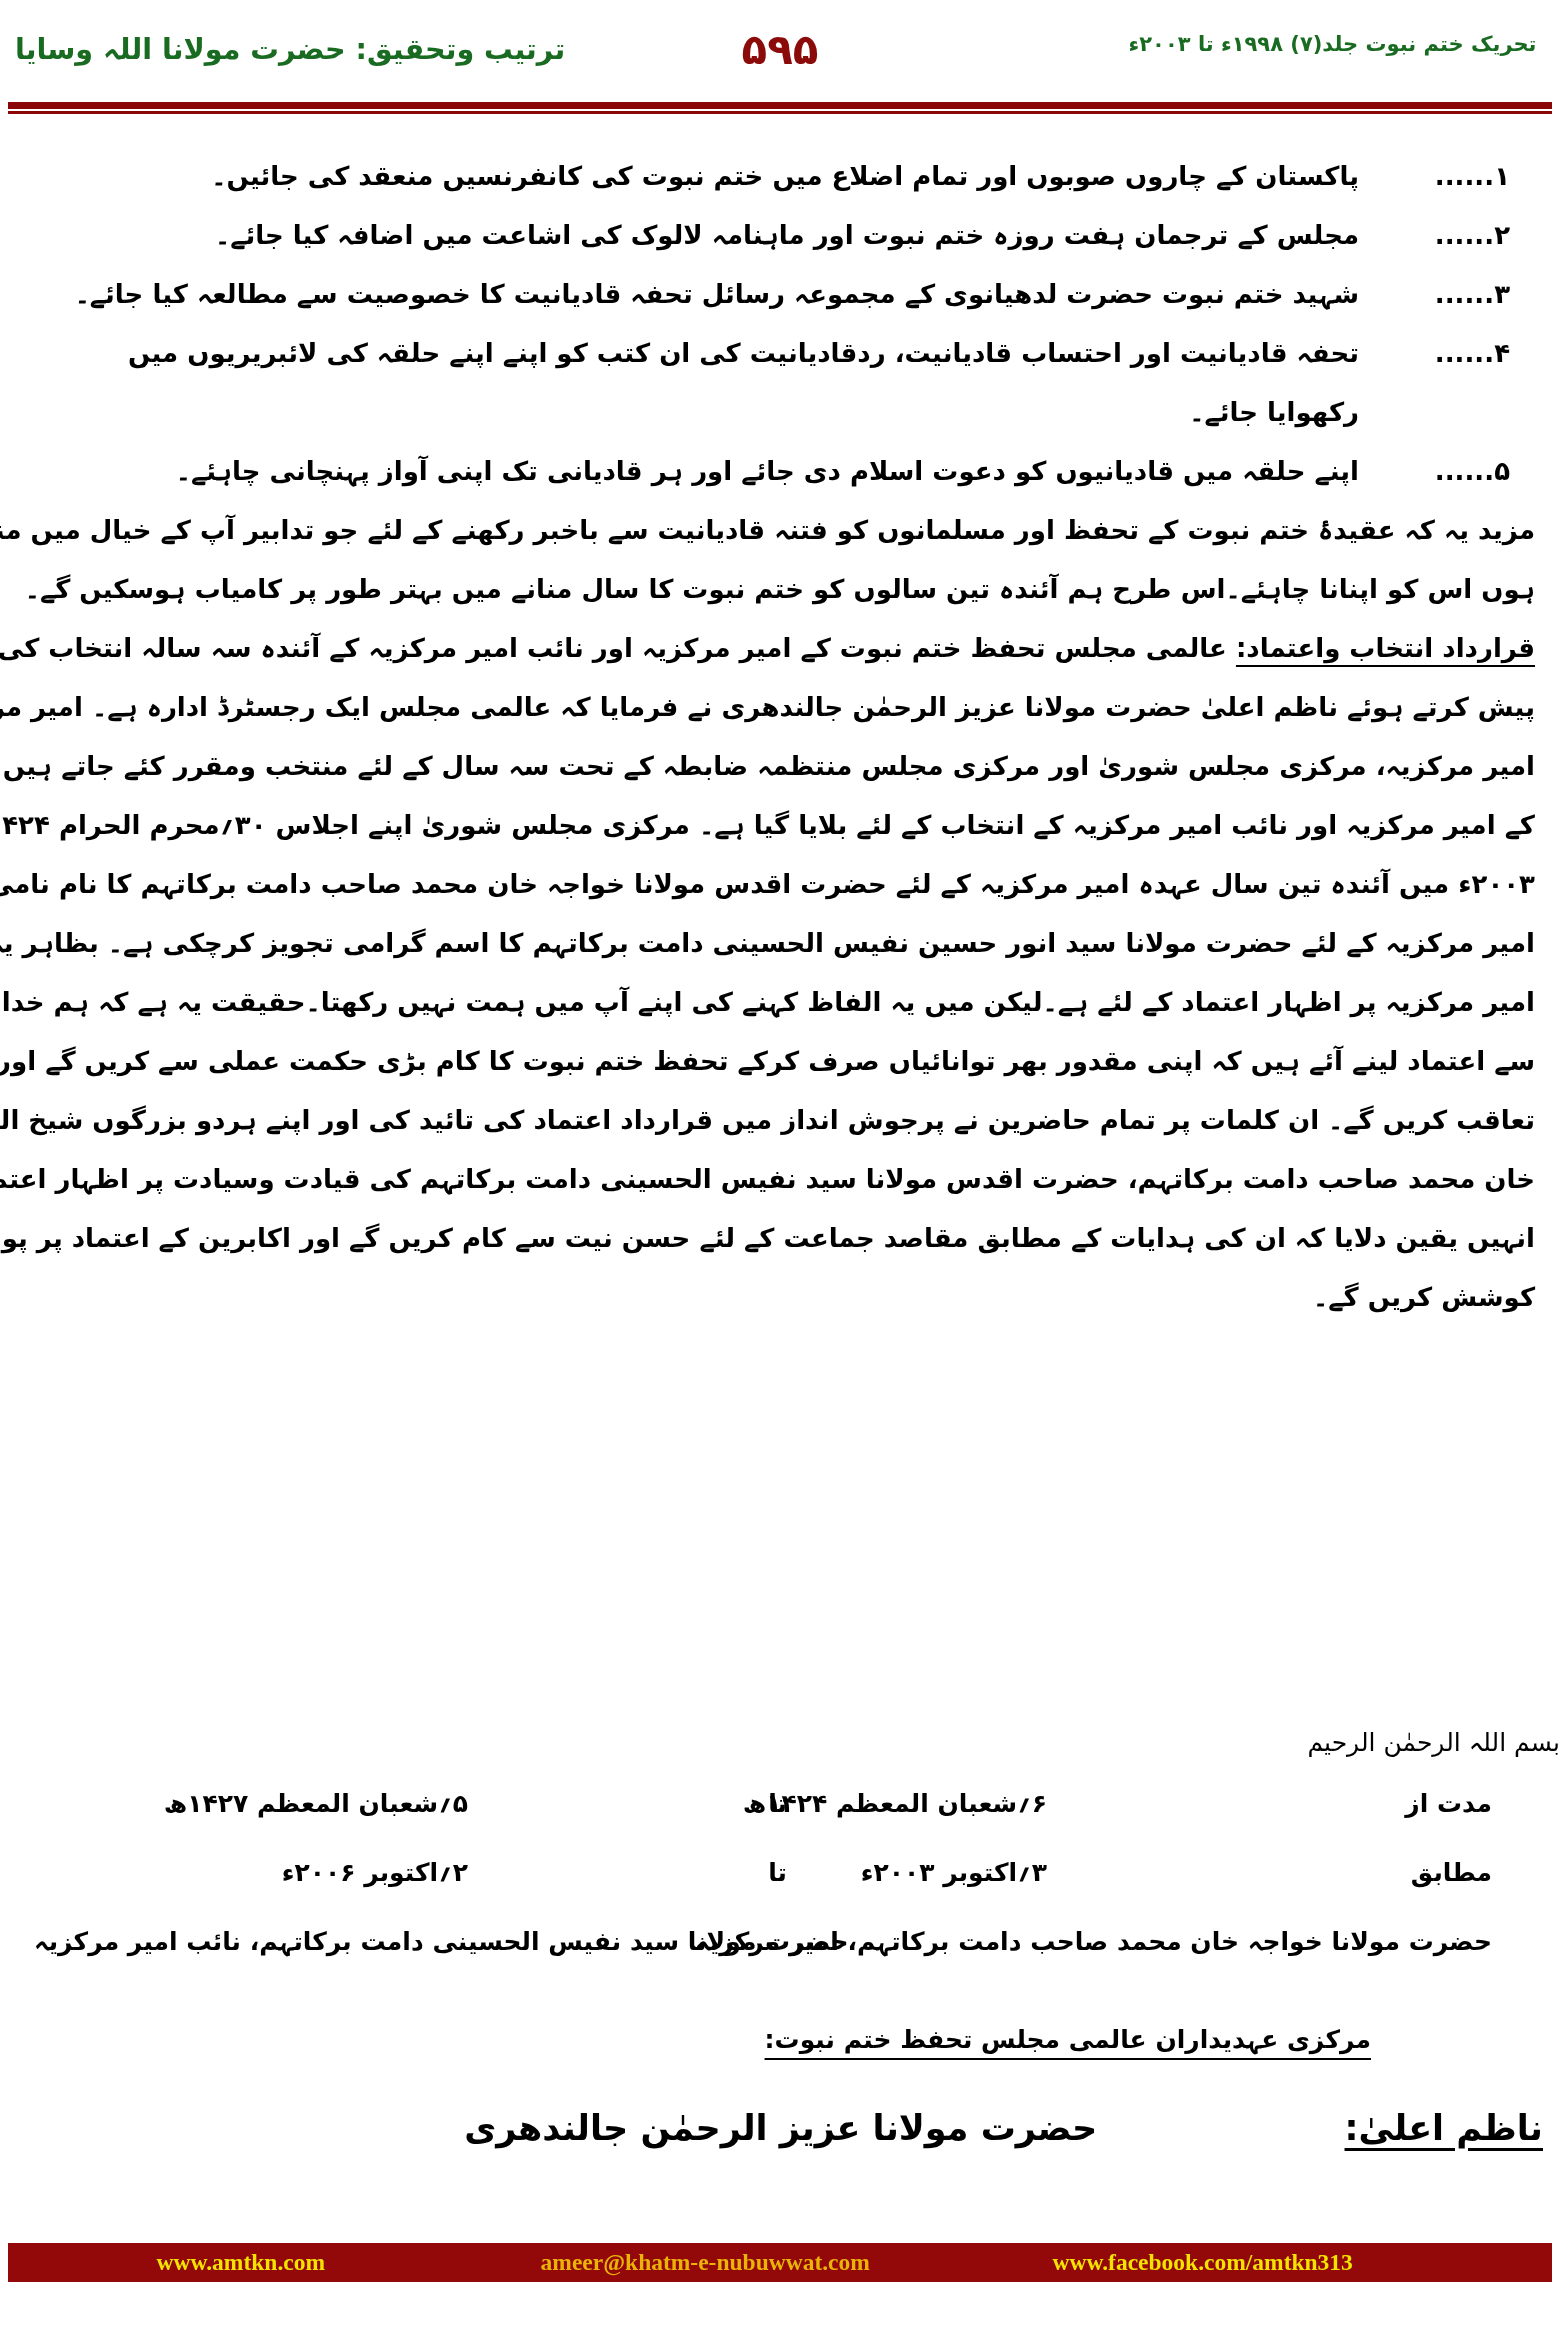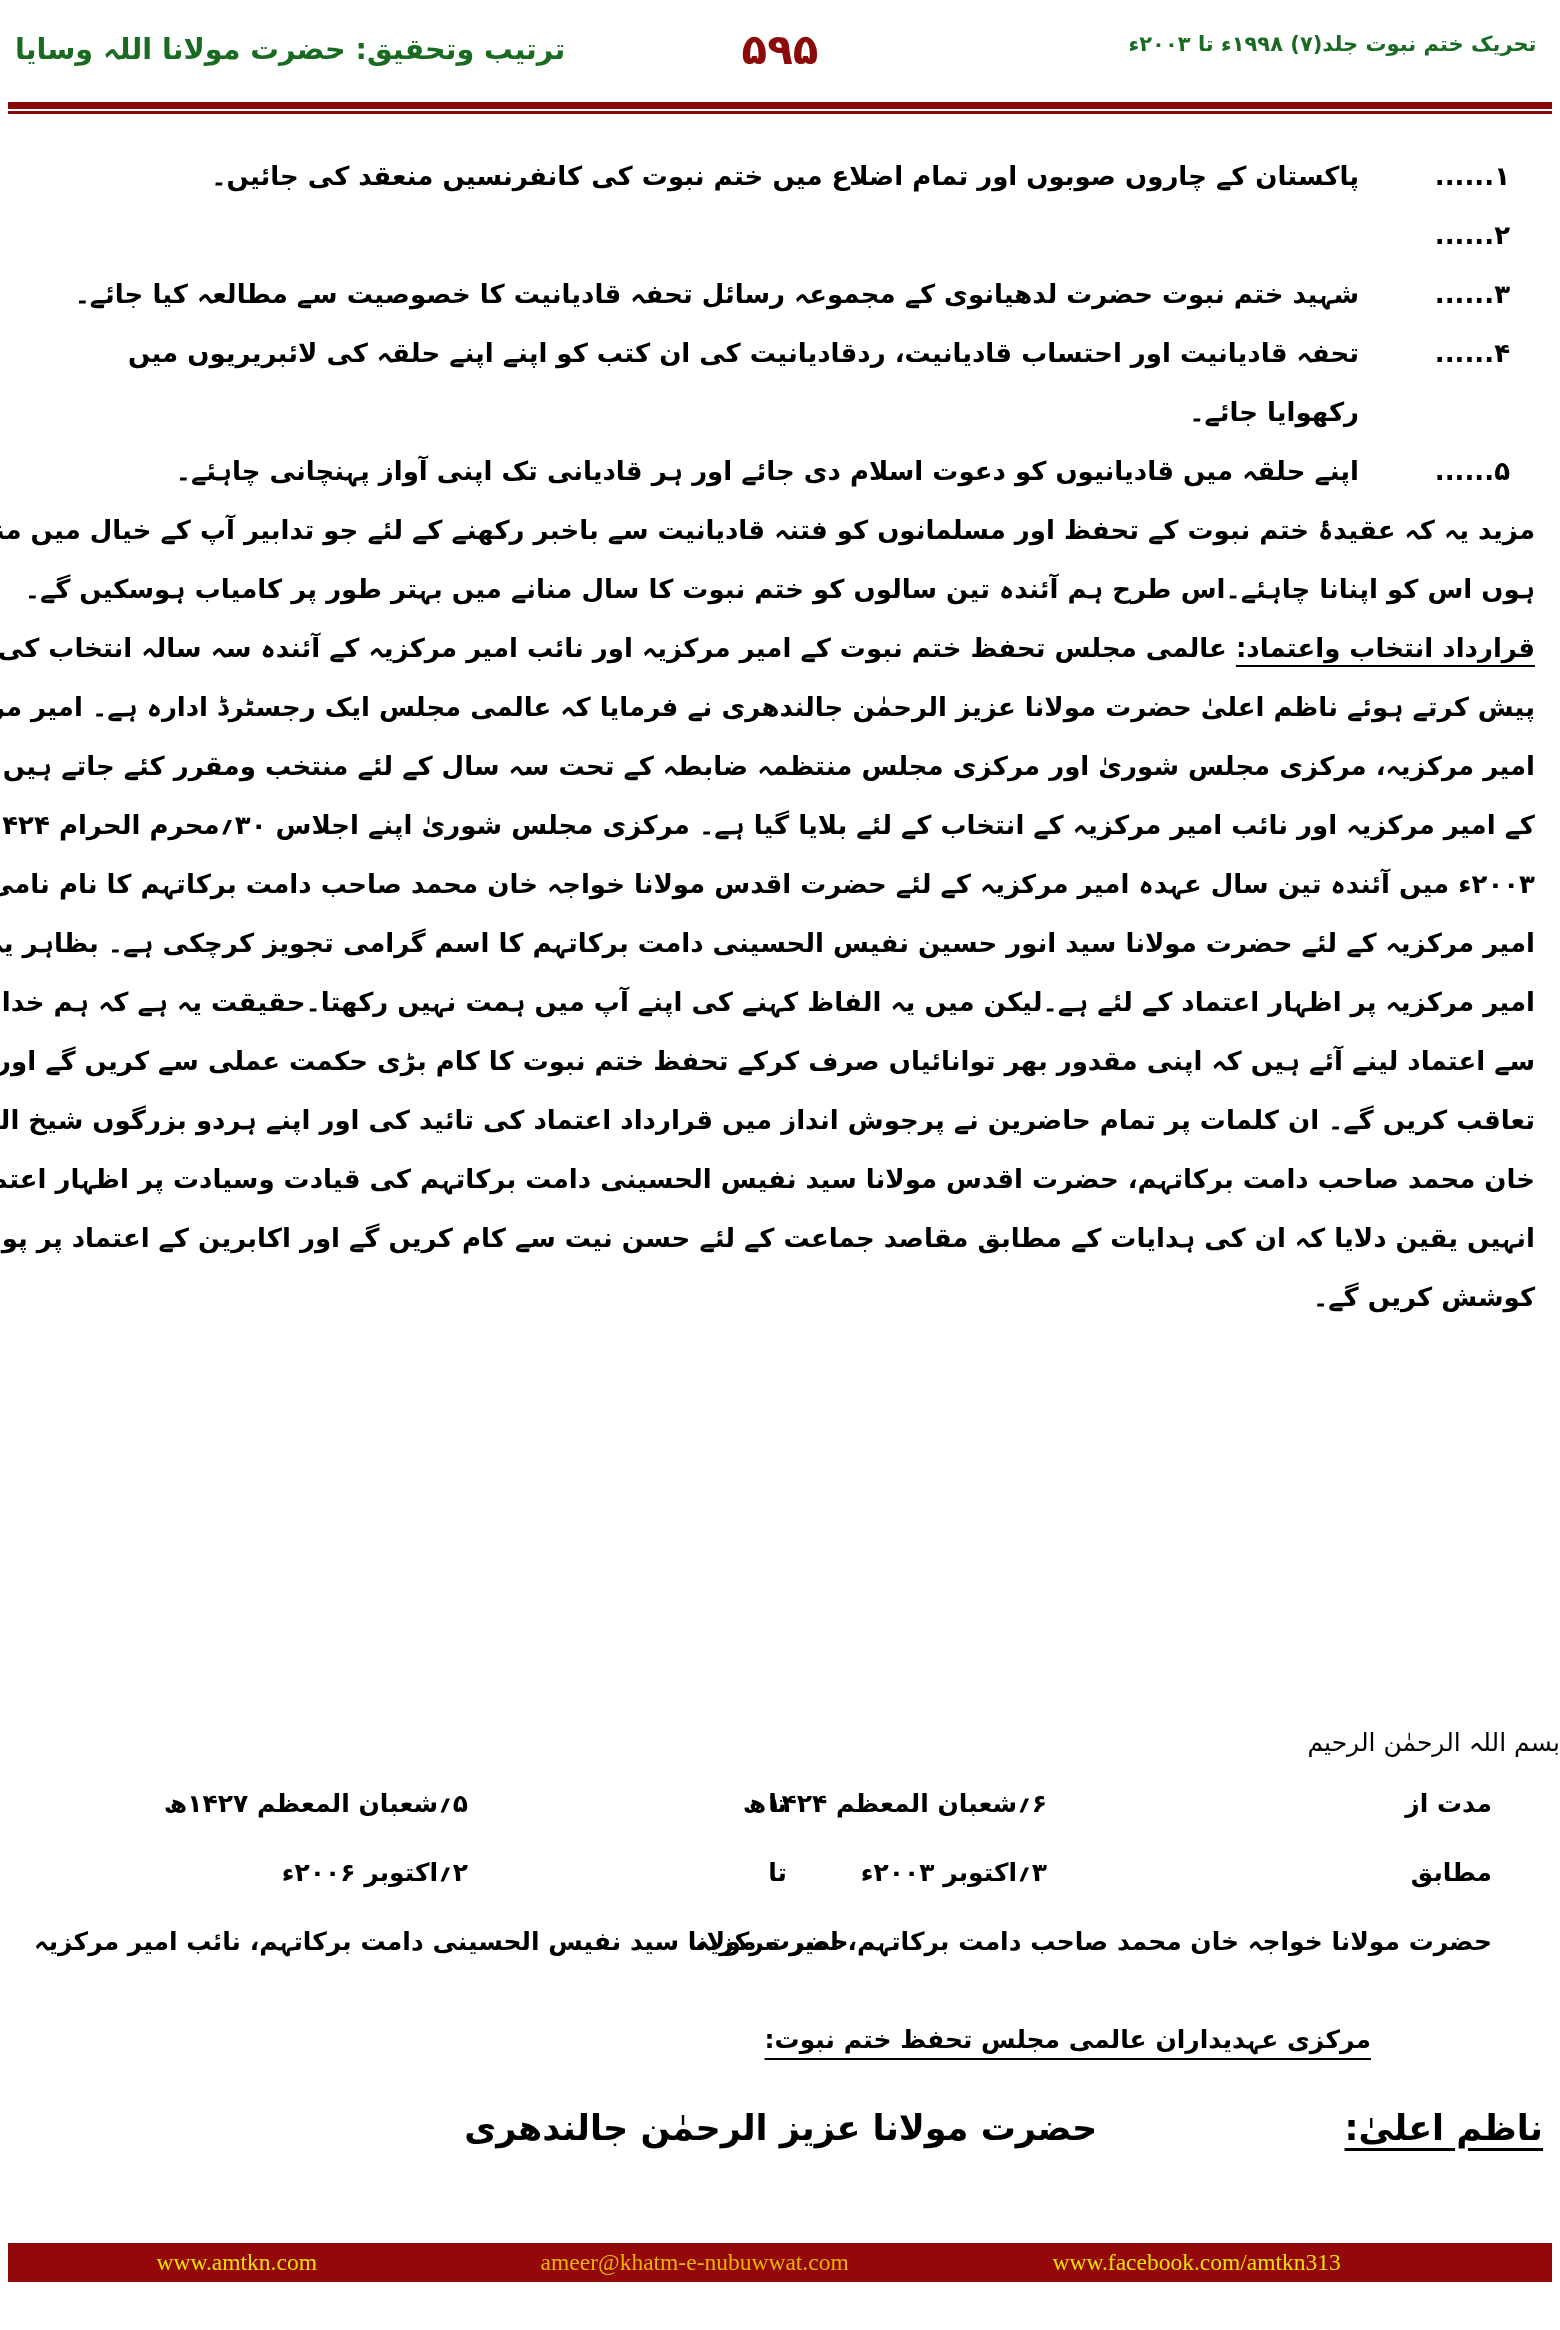--- a/index.html
+++ b/index.html
@@ -27,21 +27,21 @@
   .trow { position:relative; height:69px; }
   .trow span { position:absolute; white-space:nowrap; }
   .c1 { right:34px; }
   .c2 { right:479px; }
   .c3 { right:739px; }
   .c4 { right:1058px; }
   .officers-title { position:absolute; right:189px; top:2025px; direction:rtl; font-size:25px; font-weight:bold; text-decoration:underline; text-underline-offset:10px; white-space:nowrap; }
   .officer-row { position:absolute; right:17px; top:2108px; direction:rtl; font-size:35px; font-weight:bold; white-space:nowrap; }
   .officer-row .lbl { text-decoration:underline; text-underline-offset:8.4px; margin-left:235px; }
 
-  .footer { position:absolute; left:7.6px; right:7.6px; top:2243px; height:39px; background:#930808; font-family:"Liberation Serif", serif; font-size:23.5px; }
+  .footer { position:absolute; left:7.6px; right:7.6px; top:2243px; height:39px; background:#930808; font-family:"Liberation Serif", serif; font-size:23.5px;font-weight:bold; }
   .footer span { position:absolute; top:5.9px; white-space:nowrap; }
   .f1 { left:36px; color:#f2e300; }
   .f2 { left:144px; margin-left:0; color:#eab308; left:145px; }
   .f3 { color:#f2e300; }
 </style>
 </head>
 <body>
 
 <div class="header">
   <div class="hdr-right">تحریک ختم نبوت جلد(۷) ۱۹۹۸ء تا ۲۰۰۳ء</div>
@@ -52,20 +52,21 @@
 </div>
 
 <div class="content">
 
   <div class="item">
     <span class="num">۱......</span>
     <span class="txt">پاکستان کے چاروں صوبوں اور تمام اضلاع میں ختم نبوت کی کانفرنسیں منعقد کی جائیں۔</span>
   </div>
   <div class="item">
     <span class="num">۲......</span>
+    <span class="txt">مجلس کے ترجمان ہفت روزہ ختم نبوت اور ماہنامہ لالوک کی اشاعت میں اضافہ کیا جائے۔</span>
   </div>
   <div class="item">
     <span class="num">۳......</span>
     <span class="txt">شہید ختم نبوت حضرت لدھیانوی کے مجموعہ رسائل تحفہ قادیانیت کا خصوصیت سے مطالعہ کیا جائے۔</span>
   </div>
   <div class="item">
     <span class="num">۴......</span>
     <span class="txt">تحفہ قادیانیت اور احتساب قادیانیت، ردقادیانیت کی ان کتب کو اپنے اپنے حلقہ کی لائبریریوں میں رکھوایا جائے۔</span>
   </div>
   <div class="item">

